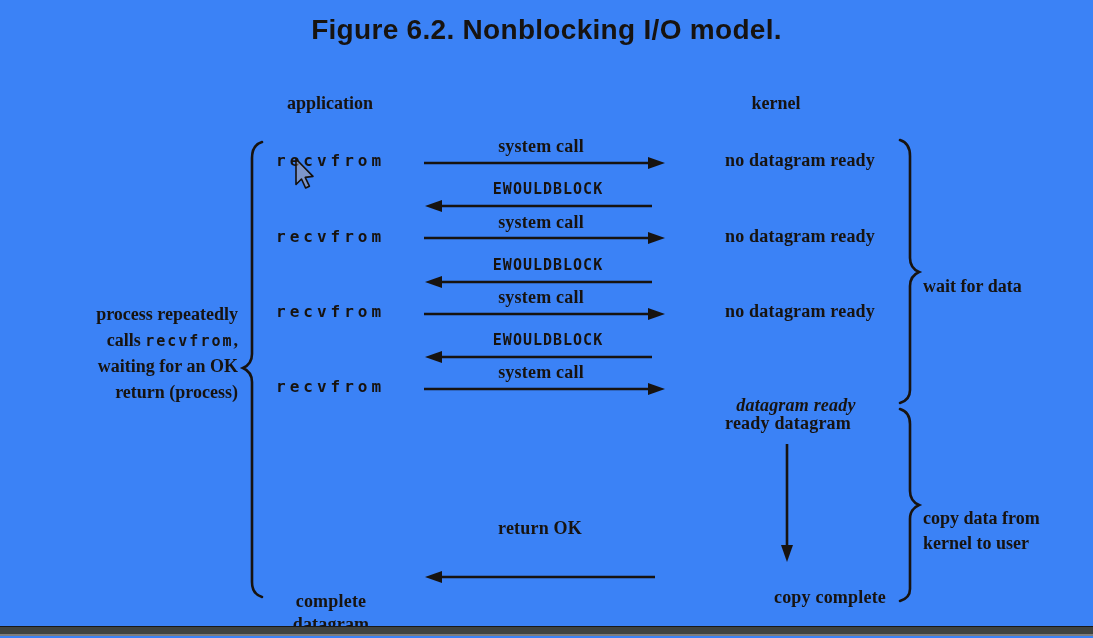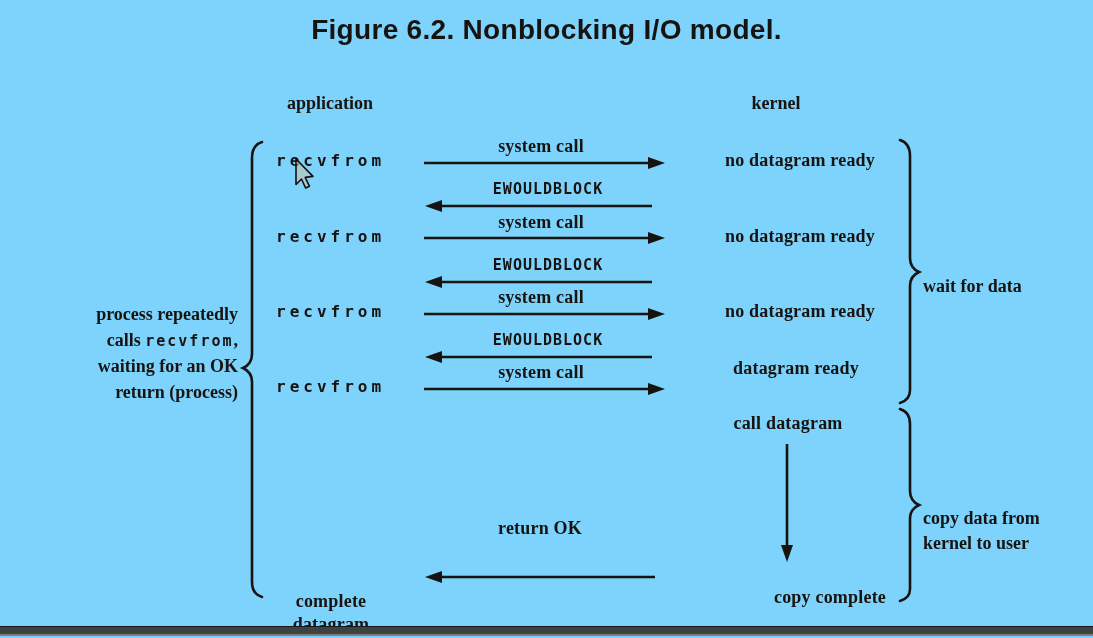--- a/index.html
+++ b/index.html
@@ -1,19 +1,19 @@
 <!DOCTYPE html>
 <html><head>
 <meta charset="utf-8">
 <style>
   html,body{margin:0;padding:0;background:#000;}
   .stage{
     position:relative;
     width:1093px;height:638px;
-    background:#7dd3fc;
+    background:#3b82f6;
     overflow:hidden;
     font-family:"Liberation Serif", serif;
     color:#171310;
   }
   .abs{position:absolute;white-space:nowrap;}
   .ctr{transform:translateX(-50%);}
   .title{
     top:14px;left:0;right:0;text-align:center;
     font-family:"Liberation Sans", sans-serif;
     font-weight:700;font-size:28px;letter-spacing:0.3px;
@@ -66,23 +66,23 @@
   <div class="abs lbl ctr txt" style="left:800px;top:226px;">no datagram ready</div>
   <div class="abs err ctr txt" style="left:548px;top:256px;">EWOULDBLOCK</div>
 
   <div class="abs code txt" style="left:276px;top:302px;">recvfrom</div>
   <div class="abs lbl ctr txt" style="left:541px;top:287px;">system call</div>
   <div class="abs lbl ctr txt" style="left:800px;top:301px;">no datagram ready</div>
   <div class="abs err ctr txt" style="left:548px;top:331px;">EWOULDBLOCK</div>
 
   <div class="abs code txt" style="left:276px;top:377px;">recvfrom</div>
   <div class="abs lbl ctr txt" style="left:541px;top:362px;">system call</div>
-  <div class="abs lbl ctr txt" style="left:796px;top:358px;">datagram ready</div>
+  <div class="abs lbl ctr txt" style="left:796px;top:395px;font-style:italic;">datagram ready</div>
 
-  <div class="abs lbl ctr txt" style="left:788px;top:413px;">call datagram</div>
+  <div class="abs lbl ctr txt" style="left:788px;top:413px;">ready datagram</div>
   <div class="abs lbl ctr txt" style="left:830px;top:563px;margin-top:24px;">copy complete</div>
   <div class="abs lbl ctr txt" style="left:540px;top:518px;">return OK</div>
 
   <div class="abs leftnote txt">
     <span>process repeatedly</span><br>
     <span>calls </span><span class="mono">recvfrom</span><span>,</span><br>
     <span>waiting for an OK</span><br>
     <span>return (process)</span>
   </div>
 

